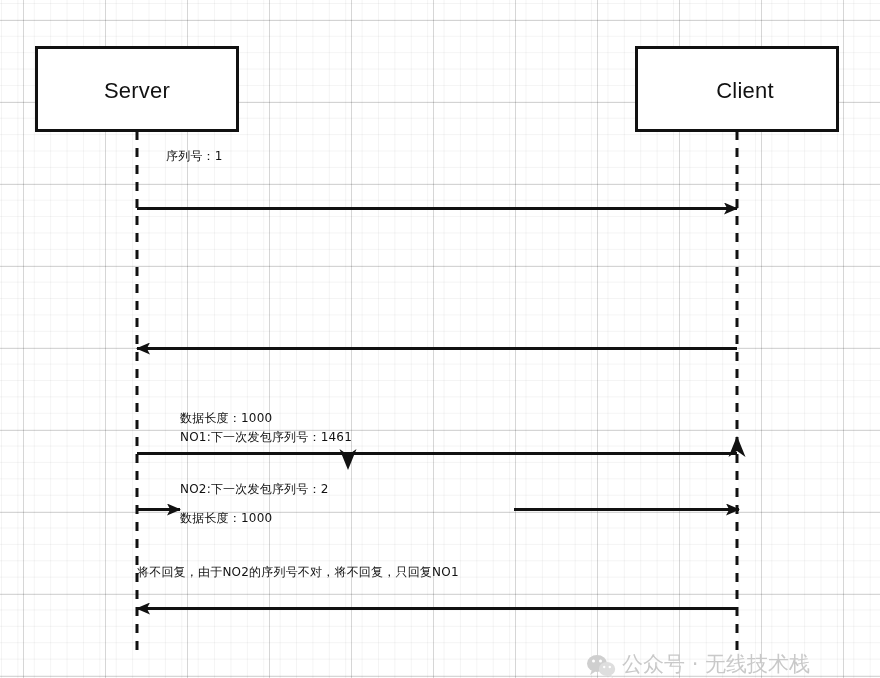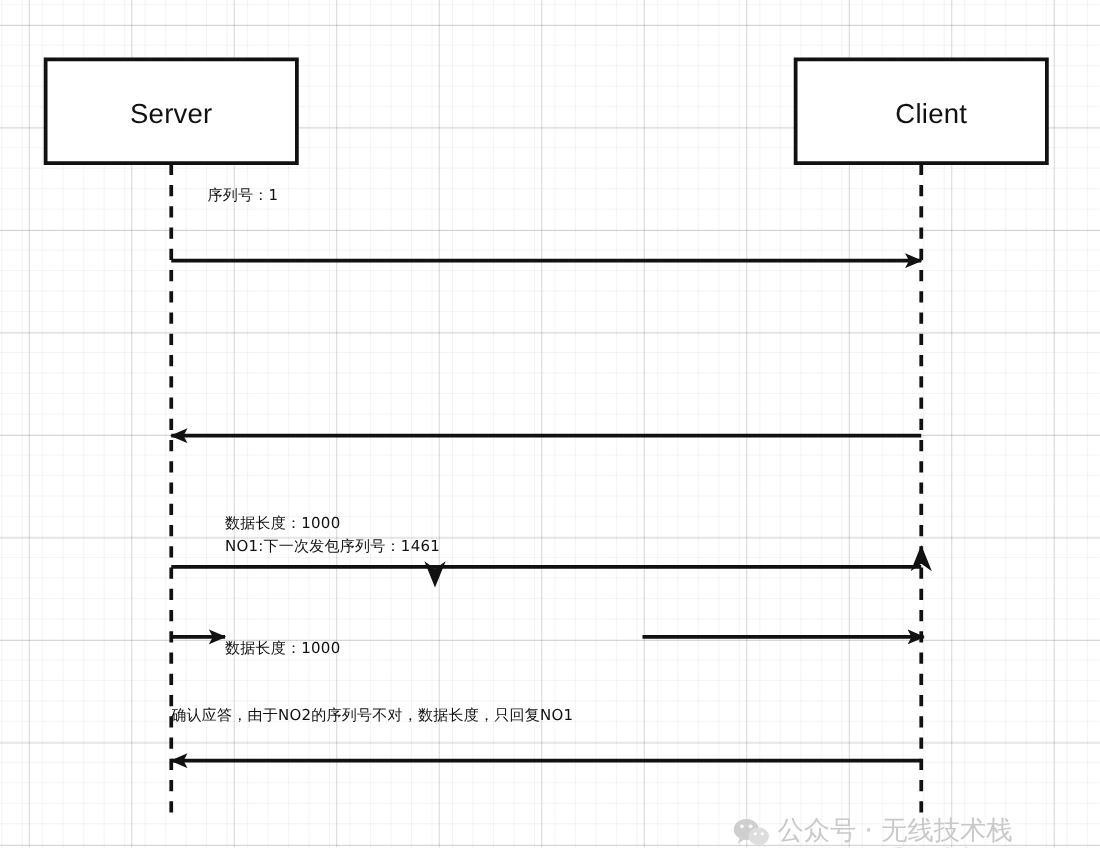--- a/index.html
+++ b/index.html
@@ -128,23 +128,24 @@
   <div class="lifeline-box-label" style="left:36px; top:78px; width:202px;">Server</div>
 
   <div class="lifeline-box-label" style="left:636px; top:78px; width:218px;">Client</div>
 
   <div class="msg-label cjk" style="left:166px; top:148px;">序列号：1</div>
 
 
   <div class="msg-label cjk" style="left:180px; top:381px;margin-top:48px;">NO1:下一次发包序列号：1461</div>
   <div class="msg-label cjk" style="left:180px; top:410px;">数据长度：1000</div>
 
+  <div class="msg-label cjk" style="left:180px; top:481px;">NO2:下一次发包序列号：2</div>
   <div class="msg-label cjk" style="left:180px; top:510px;">数据长度：1000</div>
 
-  <div class="msg-label cjk" style="left:137px; top:564px;">确认应答，由于NO2的序列号不对，数据长度，只回复NO1</div>
+  <div class="msg-label cjk" style="left:137px; top:564px;">将不回复，由于NO2的序列号不对，将不回复，只回复NO1</div>
 
   <div id="watermark">
     <svg class="wm-icon" width="30" height="24" viewBox="0 0 30 24" xmlns="http://www.w3.org/2000/svg">
       <ellipse cx="11" cy="9.5" rx="10" ry="8.4" fill="#cfcfcf"></ellipse>
       <path d="M6,16 L4,21 L9.5,17.5 Z" fill="#cfcfcf"></path>
       <ellipse cx="21" cy="15" rx="8.2" ry="7" fill="#dedede"></ellipse>
       <path d="M25,20.5 L27,24 L22.5,21.8 Z" fill="#dedede"></path>
       <circle cx="7.5" cy="7" r="1.5" fill="#ffffff"></circle>
       <circle cx="14.5" cy="7" r="1.5" fill="#ffffff"></circle>
       <circle cx="18.2" cy="13" r="1.2" fill="#ffffff"></circle>

